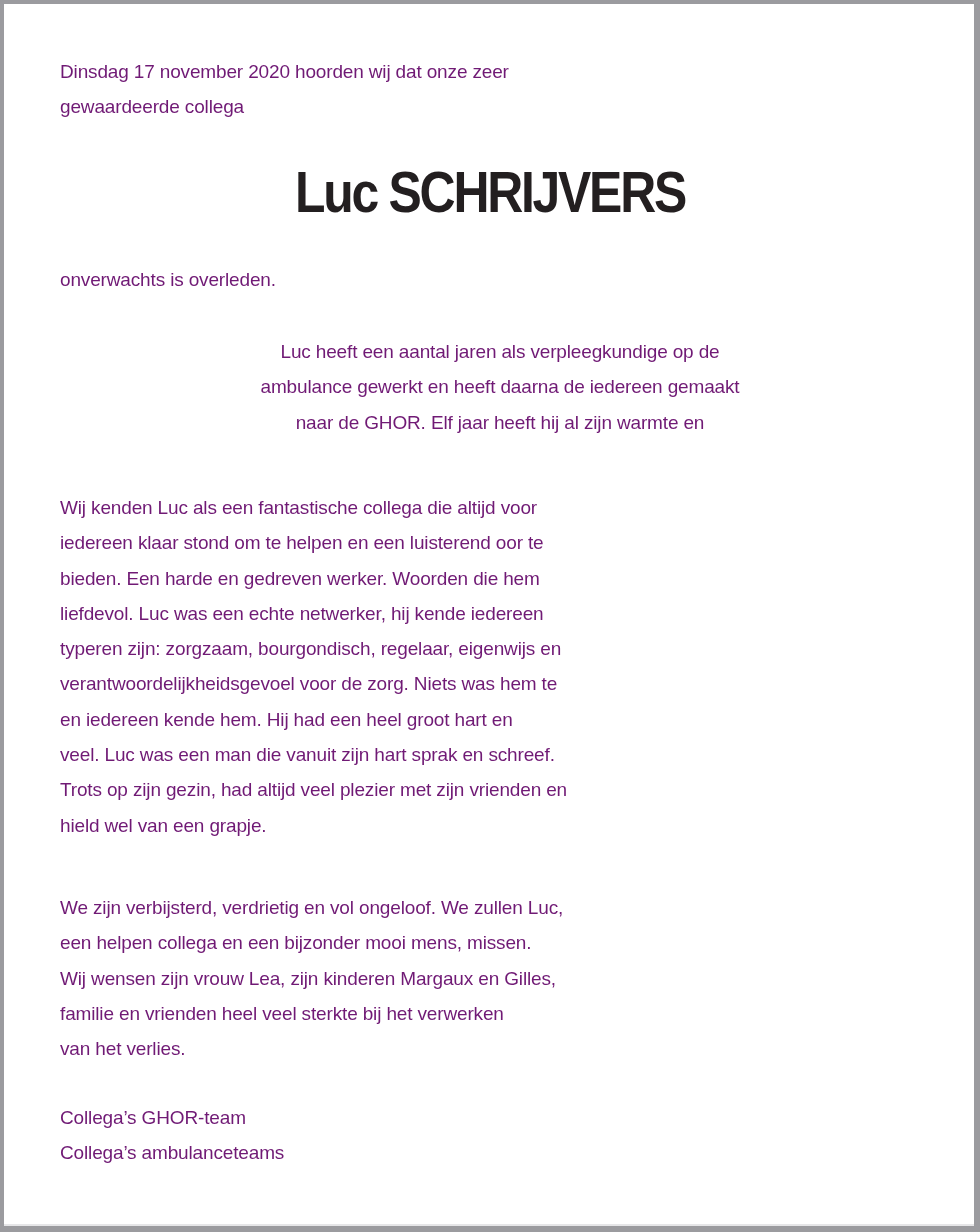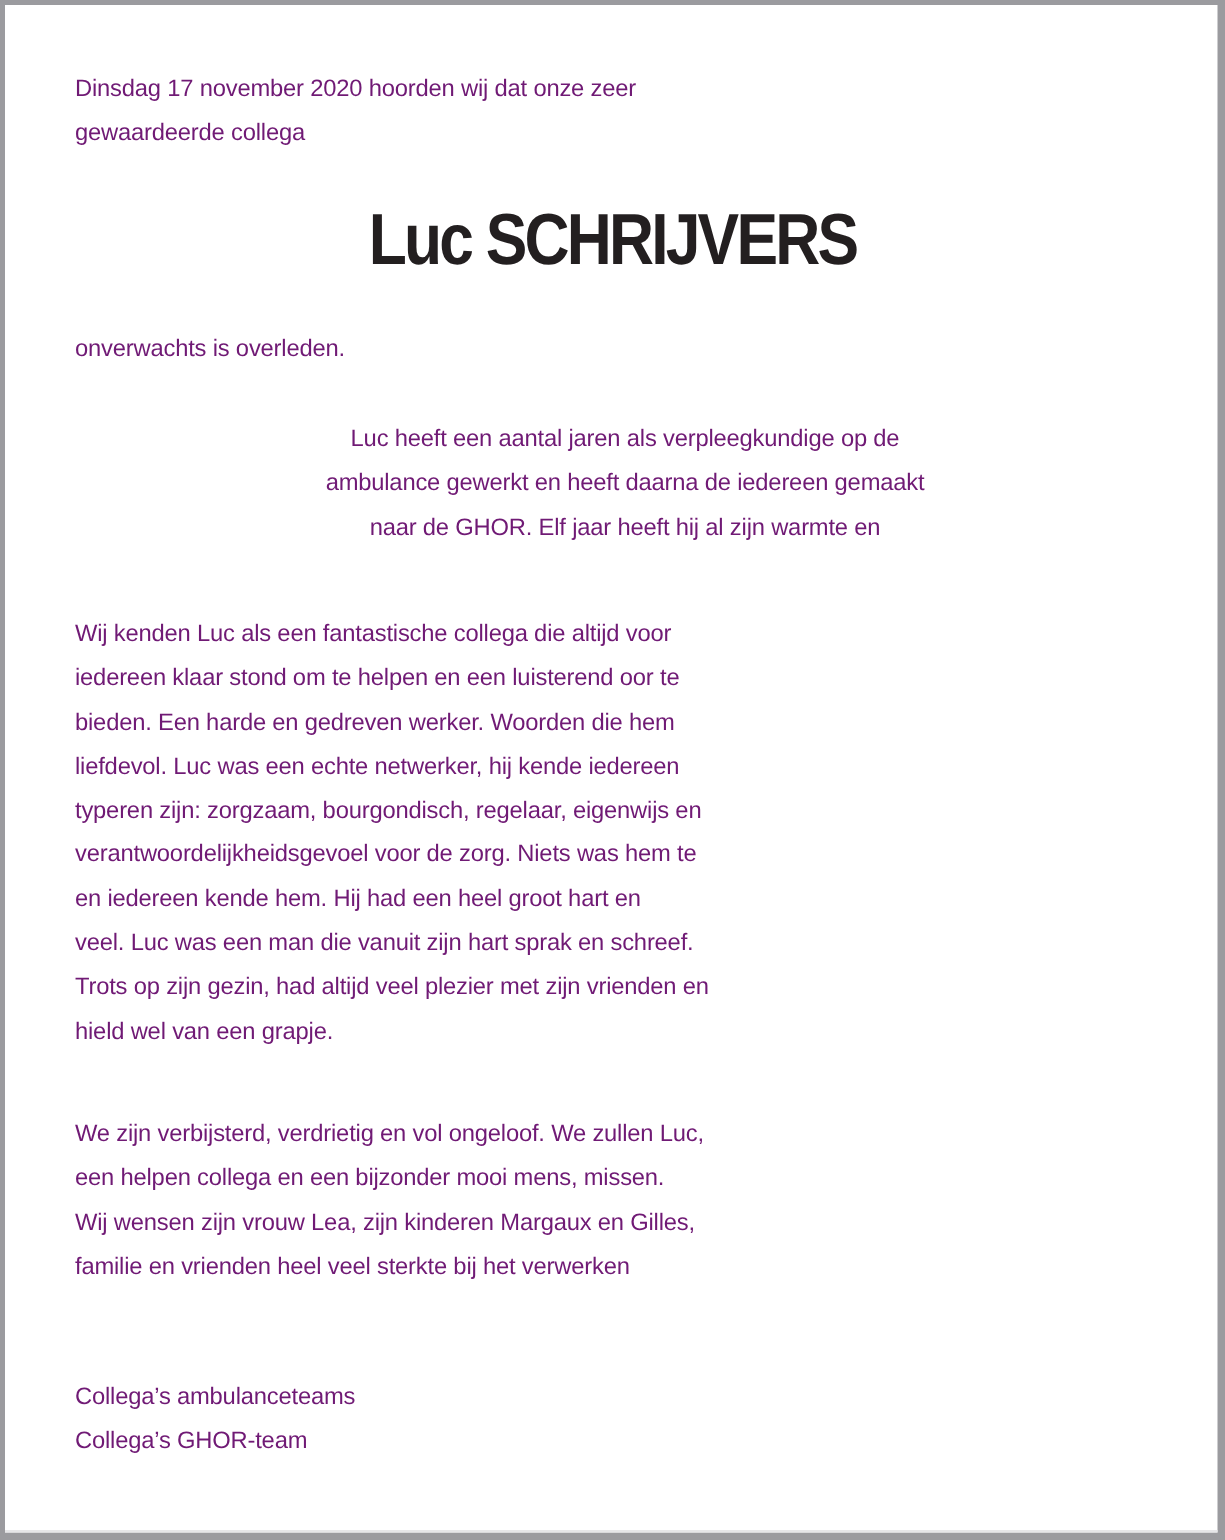--- a/index.html
+++ b/index.html
@@ -79,20 +79,21 @@
     <span>veel. Luc was een man die vanuit zijn hart sprak en schreef.</span>
     <span>Trots op zijn gezin, had altijd veel plezier met zijn vrienden en</span>
     <span>hield wel van een grapje.</span>
   </p>
 
   <p class="txt" style="top:886px;">
     <span>We zijn verbijsterd, verdrietig en vol ongeloof. We zullen Luc,</span>
     <span>een helpen collega en een bijzonder mooi mens, missen.</span>
     <span>Wij wensen zijn vrouw Lea, zijn kinderen Margaux en Gilles,</span>
     <span>familie en vrienden heel veel sterkte bij het verwerken</span>
+    <span>van het verlies.</span>
   </p>
 
   <p class="txt" style="top:1096px;">
+    <span>Collega’s GHOR-team</span>
     <span>Collega’s ambulanceteams</span>
-    <span>Collega’s GHOR-team</span>
   </p>
 
 </div>
 
 </body></html>

